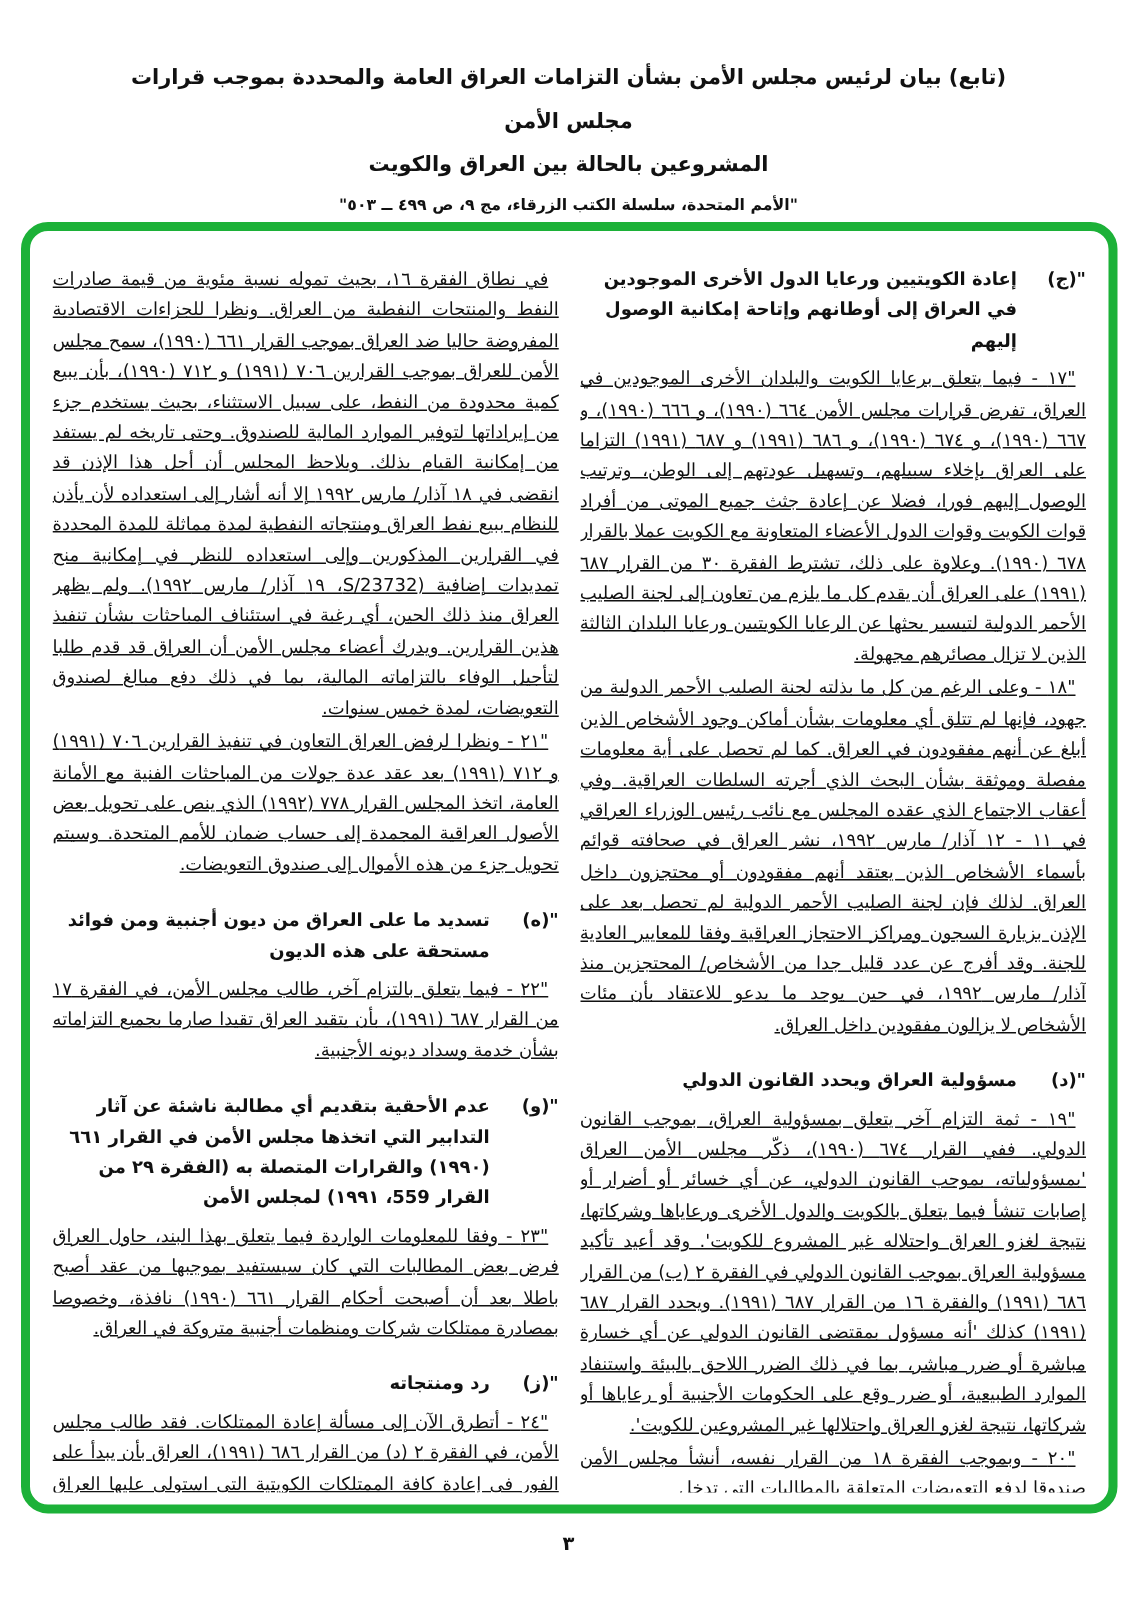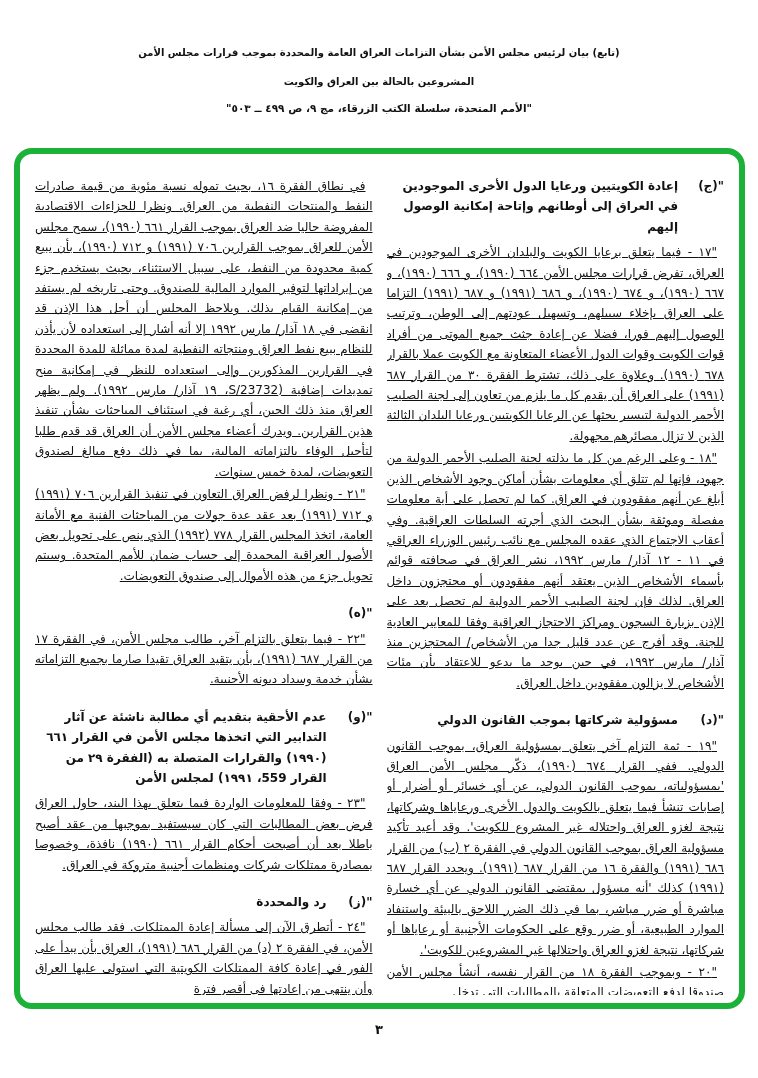--- a/index.html
+++ b/index.html
@@ -12,21 +12,21 @@
     overflow:hidden;
   }
   
   .doc-header{
     direction:rtl;
     text-align:center;
     padding-top:38px;
   }
   .doc-title{
     font-weight:bold;
-    font-size:10px;
+    font-size:14px;
     line-height:29px;
     width:620px;
     margin:0 auto;
   }
   .doc-citation{
     font-weight:bold;
     font-size:10.5px;
     margin-top:6px;
   }
   
@@ -104,40 +104,41 @@
     <div class="cols">
       <div class="col" id="col-right">
           <div class="heading">
             <span class="marker">"(ج)</span>
             <span class="htext">إعادة الكويتيين ورعايا الدول الأخرى الموجودين في العراق إلى أوطانهم وإتاحة إمكانية الوصول إليهم</span>
           </div>
           <p class="para">"١٧ - فيما يتعلق برعايا الكويت والبلدان الأخرى الموجودين في العراق، تفرض قرارات مجلس الأمن ٦٦٤ (١٩٩٠)، و ٦٦٦ (١٩٩٠)، و ٦٦٧ (١٩٩٠)، و ٦٧٤ (١٩٩٠)، و ٦٨٦ (١٩٩١) و ٦٨٧ (١٩٩١) التزاما على العراق بإخلاء سبيلهم، وتسهيل عودتهم إلى الوطن، وترتيب الوصول إليهم فورا، فضلا عن إعادة جثث جميع الموتى من أفراد قوات الكويت وقوات الدول الأعضاء المتعاونة مع الكويت عملا بالقرار ٦٧٨ (١٩٩٠). وعلاوة على ذلك، تشترط الفقرة ٣٠ من القرار ٦٨٧ (١٩٩١) على العراق أن يقدم كل ما يلزم من تعاون إلى لجنة الصليب الأحمر الدولية لتيسير بحثها عن الرعايا الكويتيين ورعايا البلدان الثالثة الذين لا تزال مصائرهم مجهولة.</p>
           <p class="para">"١٨ - وعلى الرغم من كل ما بذلته لجنة الصليب الأحمر الدولية من جهود، فإنها لم تتلق أي معلومات بشأن أماكن وجود الأشخاص الذين أبلغ عن أنهم مفقودون في العراق. كما لم تحصل على أية معلومات مفصلة وموثقة بشأن البحث الذي أجرته السلطات العراقية. وفي أعقاب الاجتماع الذي عقده المجلس مع نائب رئيس الوزراء العراقي في ١١ - ١٢ آذار/ مارس ١٩٩٢، نشر العراق في صحافته قوائم بأسماء الأشخاص الذين يعتقد أنهم مفقودون أو محتجزون داخل العراق. لذلك فإن لجنة الصليب الأحمر الدولية لم تحصل بعد على الإذن بزيارة السجون ومراكز الاحتجاز العراقية وفقا للمعايير العادية للجنة. وقد أفرج عن عدد قليل جدا من الأشخاص/ المحتجزين منذ آذار/ مارس ١٩٩٢، في حين يوجد ما يدعو للاعتقاد بأن مئات الأشخاص لا يزالون مفقودين داخل العراق.</p>
           <div class="heading">
             <span class="marker">"(د)</span>
-            <span class="htext">مسؤولية شركاتها بموجب القانون الدولي</span>
+            <span class="htext">مسؤولية العراق ويحدد القانون الدولي</span>
           </div>
           <p class="para">"١٩ - ثمة التزام آخر يتعلق بمسؤولية العراق، بموجب القانون الدولي. ففي القرار ٦٧٤ (١٩٩٠)، ذكّر مجلس الأمن العراق 'بمسؤولياته، بموجب القانون الدولي، عن أي خسائر أو أضرار أو إصابات تنشأ فيما يتعلق بالكويت والدول الأخرى ورعاياها وشركاتها، نتيجة لغزو العراق واحتلاله غير المشروع للكويت'. وقد أعيد تأكيد مسؤولية العراق بموجب القانون الدولي في الفقرة ٢ (ب) من القرار ٦٨٦ (١٩٩١) والفقرة ١٦ من القرار ٦٨٧ (١٩٩١). ويحدد القرار ٦٨٧ (١٩٩١) كذلك 'أنه مسؤول بمقتضى القانون الدولي عن أي خسارة مباشرة أو ضرر مباشر، بما في ذلك الضرر اللاحق بالبيئة واستنفاد الموارد الطبيعية، أو ضرر وقع على الحكومات الأجنبية أو رعاياها أو شركاتها، نتيجة لغزو العراق واحتلالها غير المشروعين للكويت'.</p>
           <p class="para">"٢٠ - وبموجب الفقرة ١٨ من القرار نفسه، أنشأ مجلس الأمن صندوقا لدفع التعويضات المتعلقة بالمطالبات التي تدخل</p>
         </div>
       <div class="col" id="col-left">
           <p class="para">في نطاق الفقرة ١٦، بحيث تموله نسبة مئوية من قيمة صادرات النفط والمنتجات النفطية من العراق. ونظرا للجزاءات الاقتصادية المفروضة حاليا ضد العراق بموجب القرار ٦٦١ (١٩٩٠)، سمح مجلس الأمن للعراق بموجب القرارين ٧٠٦ (١٩٩١) و ٧١٢ (١٩٩٠)، بأن يبيع كمية محدودة من النفط، على سبيل الاستثناء، بحيث يستخدم جزء من إيراداتها لتوفير الموارد المالية للصندوق. وحتى تاريخه لم يستفد من إمكانية القيام بذلك. ويلاحظ المجلس أن أجل هذا الإذن قد انقضى في ١٨ آذار/ مارس ١٩٩٢ إلا أنه أشار إلى استعداده لأن يأذن للنظام ببيع نفط العراق ومنتجاته النفطية لمدة مماثلة للمدة المحددة في القرارين المذكورين وإلى استعداده للنظر في إمكانية منح تمديدات إضافية (S/23732، ١٩ آذار/ مارس ١٩٩٢). ولم يظهر العراق منذ ذلك الحين، أي رغبة في استئناف المباحثات بشأن تنفيذ هذين القرارين. ويدرك أعضاء مجلس الأمن أن العراق قد قدم طلبا لتأجيل الوفاء بالتزاماته المالية، بما في ذلك دفع مبالغ لصندوق التعويضات، لمدة خمس سنوات.</p>
           <p class="para">"٢١ - ونظرا لرفض العراق التعاون في تنفيذ القرارين ٧٠٦ (١٩٩١) و ٧١٢ (١٩٩١) بعد عقد عدة جولات من المباحثات الفنية مع الأمانة العامة، اتخذ المجلس القرار ٧٧٨ (١٩٩٢) الذي ينص على تحويل بعض الأصول العراقية المجمدة إلى حساب ضمان للأمم المتحدة. وسيتم تحويل جزء من هذه الأموال إلى صندوق التعويضات.</p>
           <div class="heading">
             <span class="marker">"(ه)</span>
+            <span class="htext">تسديد ما على العراق من ديون أجنبية ومن فوائد مستحقة على هذه الديون</span>
           </div>
           <p class="para">"٢٢ - فيما يتعلق بالتزام آخر، طالب مجلس الأمن، في الفقرة ١٧ من القرار ٦٨٧ (١٩٩١)، بأن يتقيد العراق تقيدا صارما بجميع التزاماته بشأن خدمة وسداد ديونه الأجنبية.</p>
           <div class="heading">
             <span class="marker">"(و)</span>
             <span class="htext">عدم الأحقية بتقديم أي مطالبة ناشئة عن آثار التدابير التي اتخذها مجلس الأمن في القرار ٦٦١ (١٩٩٠) والقرارات المتصلة به (الفقرة ٢٩ من القرار 559، ١٩٩١) لمجلس الأمن</span>
           </div>
           <p class="para">"٢٣ - وفقا للمعلومات الواردة فيما يتعلق بهذا البند، حاول العراق فرض بعض المطالبات التي كان سيستفيد بموجبها من عقد أصبح باطلا بعد أن أصبحت أحكام القرار ٦٦١ (١٩٩٠) نافذة، وخصوصا بمصادرة ممتلكات شركات ومنظمات أجنبية متروكة في العراق.</p>
           <div class="heading">
             <span class="marker">"(ز)</span>
-            <span class="htext">رد والمحددة</span>
+            <span class="htext">رد ومنتجاته</span>
           </div>
           <p class="para">"٢٤ - أتطرق الآن إلى مسألة إعادة الممتلكات. فقد طالب مجلس الأمن، في الفقرة ٢ (د) من القرار ٦٨٦ (١٩٩١)، العراق بأن يبدأ على الفور في إعادة كافة الممتلكات الكويتية التي استولى عليها العراق وأن ينتهي من إعادتها في أقصر فترة</p>
         </div>
     </div>
   </div>
 
   <div class="page-number">٣</div>
 
 </div>
 

